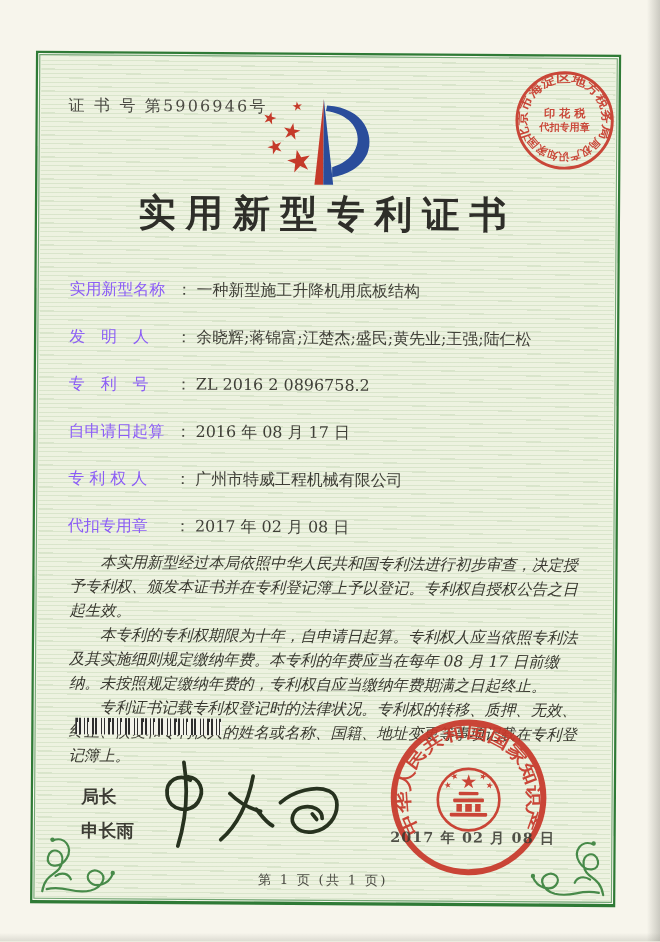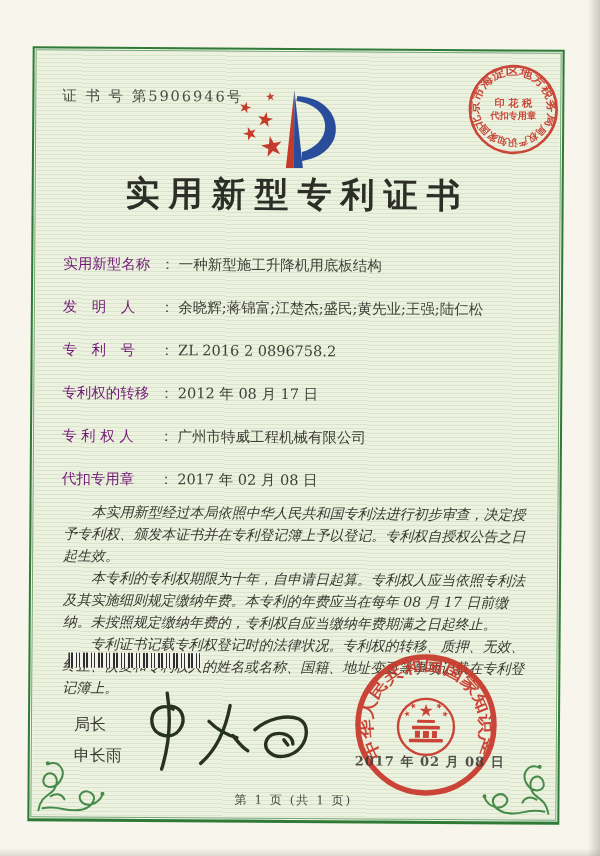--- a/index.html
+++ b/index.html
@@ -33,39 +33,39 @@
 
   .tax-stamp{position:absolute;left:428px;top:8px;width:102px;height:102px;opacity:.92;}
 
   .title{
     position:absolute;left:0;top:122px;width:100%;text-align:center;
     font-size:34px;font-weight:bold;letter-spacing:9px;color:#2e2e29;
   }
 
   .fields{position:absolute;left:30px;top:204px;width:470px;}
   .field-row{margin-bottom:21px;font-size:14.5px;line-height:22px;white-space:nowrap;}
-  .flabel{display:inline-block;min-width:97px;color:#701a75;}
+  .flabel{display:inline-block;min-width:97px;color:#8b5cf6;}
   .fsep{margin-right:4px;}
   .fvalue{color:#3f3f37;}
 
   .body-text{
     position:absolute;left:32px;top:452px;width:468px;
     font-size:14px;line-height:22px;color:#38382f;font-style:italic;
   }
   .body-text p{margin:0;text-indent:2em;}
 
   .barcode{
     position:absolute;left:38px;top:604px;width:133px;height:15px;
     background:repeating-linear-gradient(90deg,
       #2e2e2e 0 2px,#f2f2ea 2px 3px,#2e2e2e 3px 5px,#f2f2ea 5px 8px,
       #2e2e2e 8px 9px,#f2f2ea 9px 11px,#2e2e2e 11px 12px,#f2f2ea 12px 15px);
   }
 
   .signer{position:absolute;left:44px;top:660px;font-family:"DejaVu Sans","Liberation Sans",sans-serif;
-    font-size:16px;color:#3c3c34;line-height:31px;}
+    font-size:16px;color:#3c3c34;line-height:31px;font-weight:bold;}
   .signature{position:absolute;left:103px;top:638px;width:185px;height:92px;}
 
   .seal{position:absolute;left:320px;top:598px;width:152px;height:152px;}
   .seal-date{
     position:absolute;left:318px;top:702px;width:164px;text-align:center;
     font-size:13px;font-weight:bold;letter-spacing:1px;color:rgba(58,58,50,.88);
   }
 
   .ornament{position:absolute;width:86px;height:78px;}
   .ornament.left{left:3px;top:688px;}
@@ -121,21 +121,21 @@
     <div class="field-row">
       <span class="flabel">实用新型名称</span><span class="fsep">：</span><span class="fvalue">一种新型施工升降机用底板结构</span>
     </div>
     <div class="field-row">
       <span class="flabel">发　明　人</span><span class="fsep">：</span><span class="fvalue">余晓辉;蒋锦富;江楚杰;盛民;黄先业;王强;陆仁松</span>
     </div>
     <div class="field-row">
       <span class="flabel">专　利　号</span><span class="fsep">：</span><span class="fvalue">ZL 2016 2 0896758.2</span>
     </div>
     <div class="field-row">
-      <span class="flabel">专利权的转移</span><span class="fsep">：</span><span class="fvalue">2012 年 08 月 17 日</span>
+      <span class="flabel">自申请日起算</span><span class="fsep">：</span><span class="fvalue">2016 年 08 月 17 日</span>
     </div>
     <div class="field-row">
       <span class="flabel">专 利 权 人</span><span class="fsep">：</span><span class="fvalue">广州市特威工程机械有限公司</span>
     </div>
     <div class="field-row">
       <span class="flabel">代扣专用章</span><span class="fsep">：</span><span class="fvalue">2017 年 02 月 08 日</span>
     </div>
   </div>
 
   <div class="body-text">

